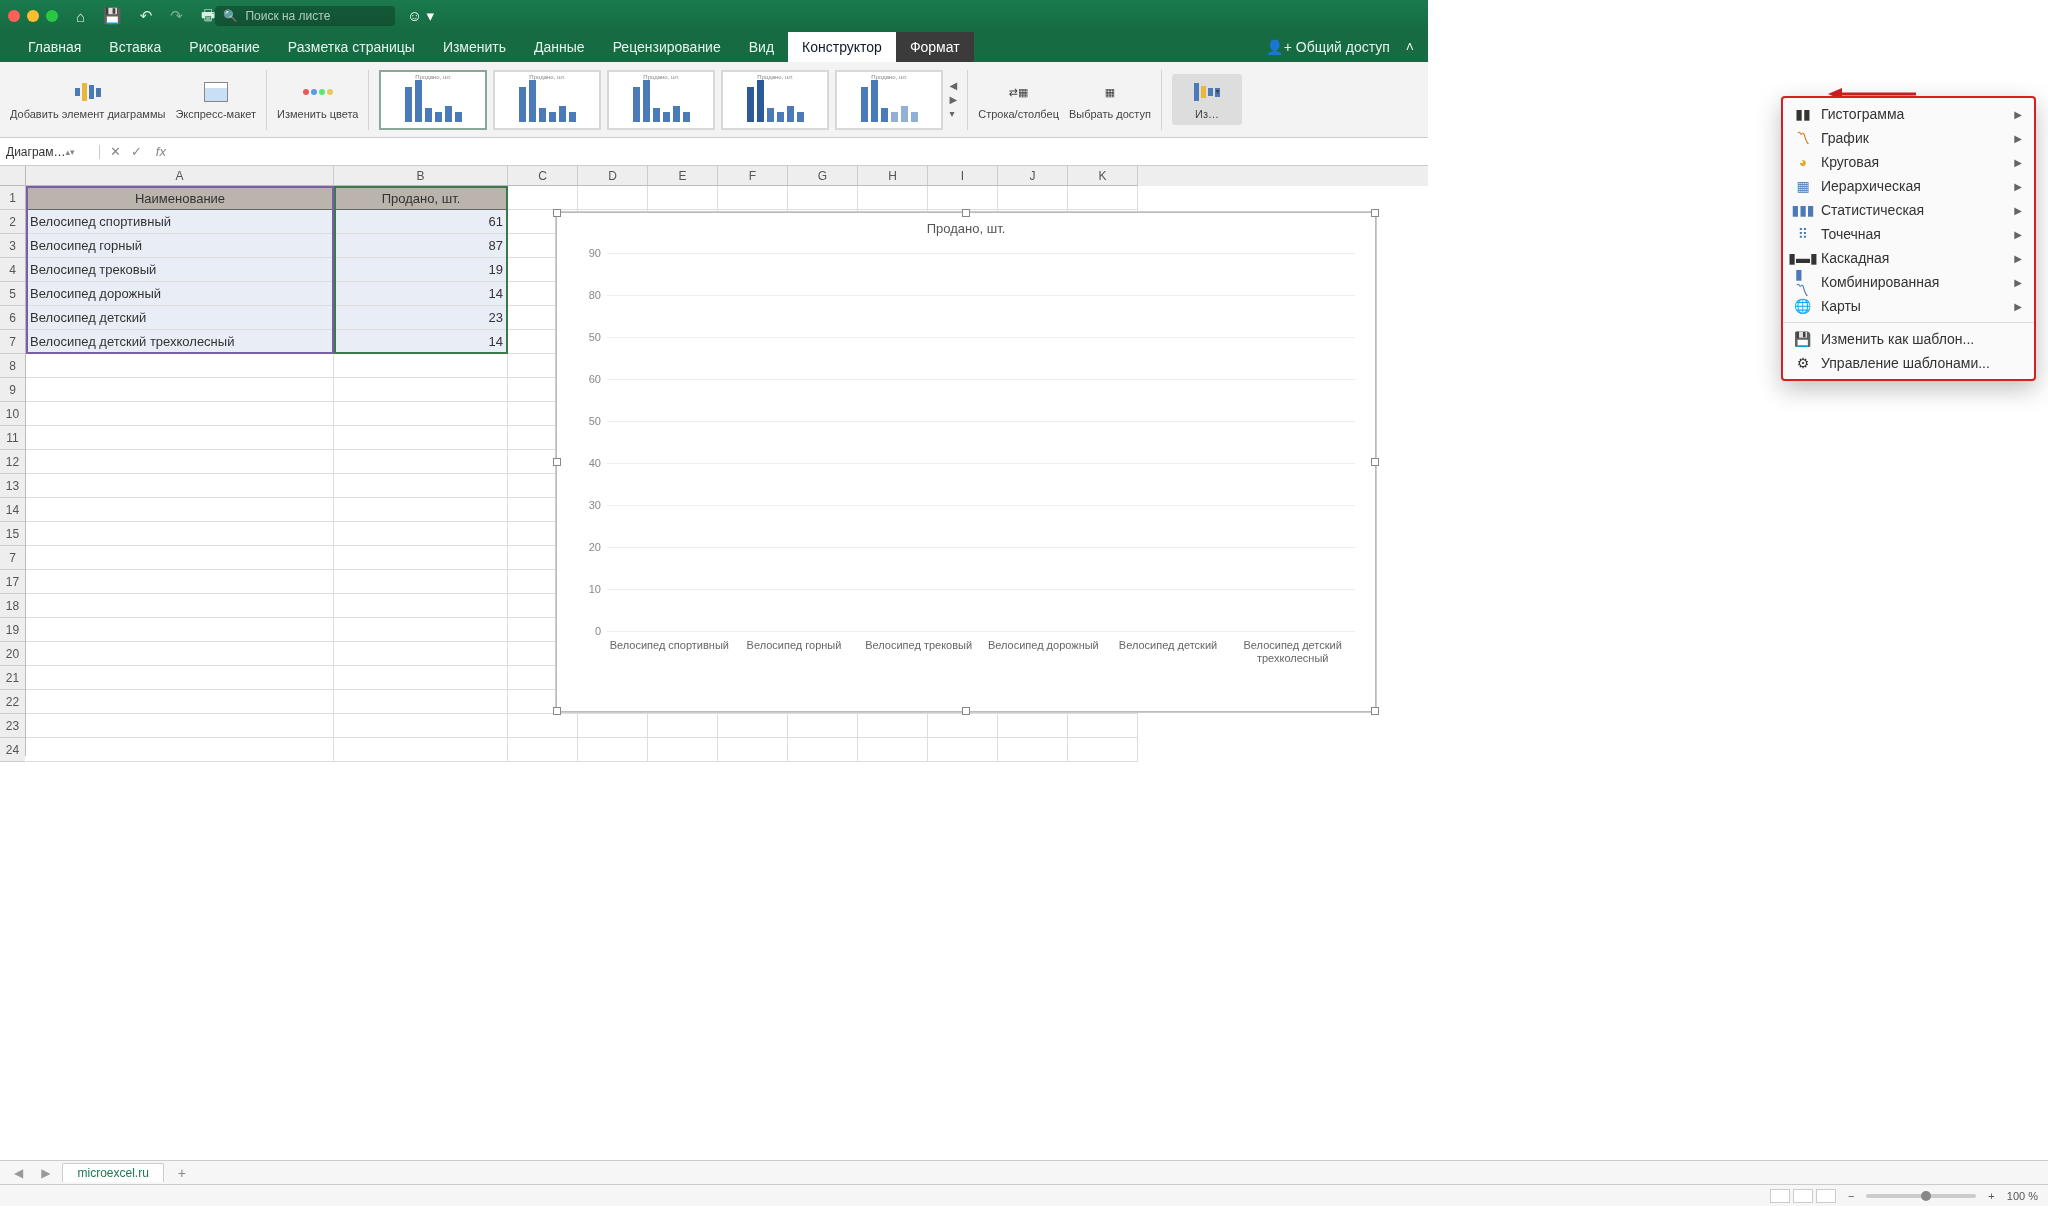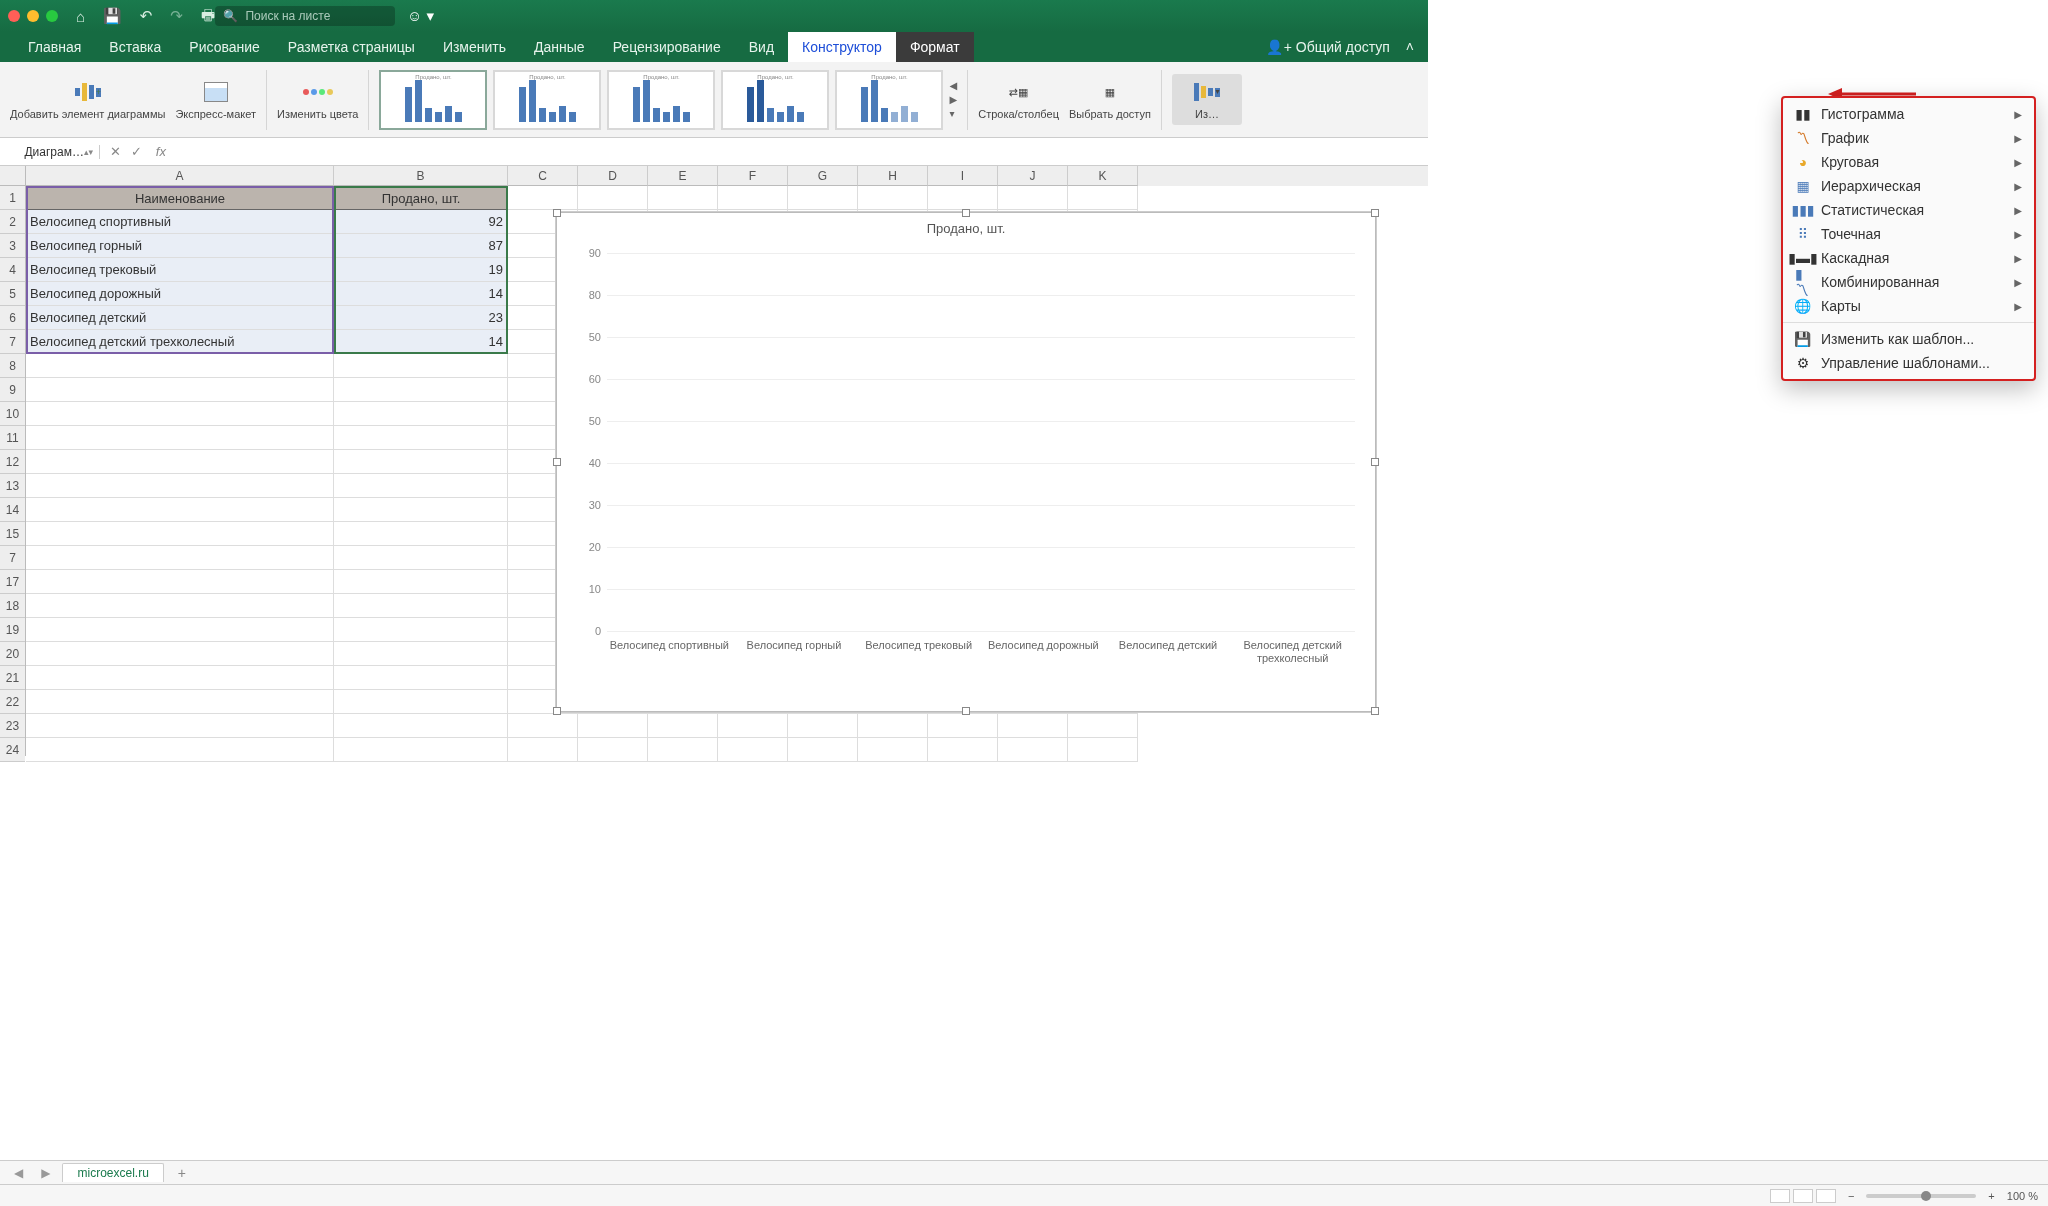--- a/index.html
+++ b/index.html
@@ -12,39 +12,39 @@
 .red{background:#ff5f57;} .yel{background:#ffbd2e;} .grn{background:#28c940;}
 .qat { display:flex; gap:18px; align-items:center; font-size:15px; color:#d8eee2; }
 .qat span{cursor:pointer;}
 .title { flex:1; text-align:center; font-size:14px; }
 .searchbox { background:rgba(0,0,0,.25); border-radius:4px; padding:3px 8px; width:180px; color:#cfe6da; font-size:12px; }
 .smile{margin-left:12px;font-size:15px;}
 
 
 .tabs { height:30px; background:#166b42; display:flex; align-items:stretch; padding-left:14px; }
 .tab { padding:0 14px; display:flex; align-items:center; color:#e6f3ec; font-size:14px; cursor:pointer; }
-.tab.active { background:#fff; color:#1d4ed8; }
+.tab.active { background:#fff; color:#0f172a; }
 .tab.format { background:#3b3b3b; color:#fff; }
 .tabs-right { margin-left:auto; display:flex; align-items:center; color:#e6f3ec; padding-right:14px; gap:16px; font-size:14px; }
 
 
 .ribbon { height:76px; background:#f3f3f3; border-bottom:1px solid #ccc; display:flex; align-items:center; padding:4px 10px; gap:10px; position:relative; }
 .rbtn { display:flex; flex-direction:column; align-items:center; font-size:11px; color:#444; gap:2px; cursor:pointer; min-width:70px; text-align:center; line-height:1.1; }
 .rbtn .ico { width:32px; height:28px; display:flex; align-items:center; justify-content:center; }
 .sep { width:1px; height:60px; background:#d5d5d5; }
 .styles { display:flex; gap:6px; align-items:center; }
 .stylethumb { width:108px; height:60px; border:2px solid #d8d8d8; background:#fff; display:flex; align-items:flex-end; justify-content:center; gap:3px; padding:6px 8px; cursor:pointer; position:relative; }
 .stylethumb.sel{border-color:#8aa89a;}
 .stylethumb .sb{width:7px;background:#4a7ab8;}
 .stylethumb .ttl{position:absolute;top:2px;font-size:6px;color:#888;}
 .nav-arrows{display:flex;flex-direction:column;gap:3px;font-size:10px;color:#666;cursor:pointer;}
 
 
 .fbar { height:28px; border-bottom:1px solid #ccc; display:flex; align-items:center; background:#fff; }
-.namebox { width:100px; border-right:1px solid #ccc; padding:0 6px; display:flex; align-items:center; font-size:12px; justify-content:flex-end; }
+.namebox { width:100px; border-right:1px solid #ccc; padding:0 6px; display:flex; align-items:center; font-size:12px; justify-content:flex-start; }
 .fx-group{display:flex;gap:10px;padding:0 10px;color:#888;font-size:13px;}
 .fx-label{font-style:italic;color:#888;margin-left:4px;}
 
 
 .grid { display:flex; height:570px; background:#fff; }
 .rowhdrs { width:26px; border-right:1px solid #bbb; }
 .colhdrs { display:flex; height:20px; background:#eee; }
 .ch { border-right:1px solid #ccc; border-bottom:1px solid #bbb; display:flex; align-items:center; justify-content:center; font-size:12px; color:#555; background:#eee; }
 .rh { height:24px; border-bottom:1px solid #ccc; display:flex; align-items:center; justify-content:center; font-size:12px; color:#555; background:#eee; }
 .corner{width:26px;height:20px;background:#eee;border-right:1px solid #bbb;border-bottom:1px solid #bbb;}
@@ -305,21 +305,21 @@
         <div class="cell" style="width: 70px;"></div>
         <div class="cell" style="width: 70px;"></div>
         <div class="cell" style="width: 70px;"></div>
         <div class="cell" style="width: 70px;"></div>
         <div class="cell" style="width: 70px;"></div>
         <div class="cell" style="width: 70px;"></div>
         <div class="cell" style="width: 70px;"></div>
       </div>
       <div class="row">
         <div class="cell data" style="width: 308px;">Велосипед спортивный</div>
-        <div class="cell data num" style="width: 174px;">92</div>
+        <div class="cell data num" style="width: 174px;">61</div>
         <div class="cell" style="width: 70px;"></div>
         <div class="cell" style="width: 70px;"></div>
         <div class="cell" style="width: 70px;"></div>
         <div class="cell" style="width: 70px;"></div>
         <div class="cell" style="width: 70px;"></div>
         <div class="cell" style="width: 70px;"></div>
         <div class="cell" style="width: 70px;"></div>
         <div class="cell" style="width: 70px;"></div>
         <div class="cell" style="width: 70px;"></div>
       </div>

